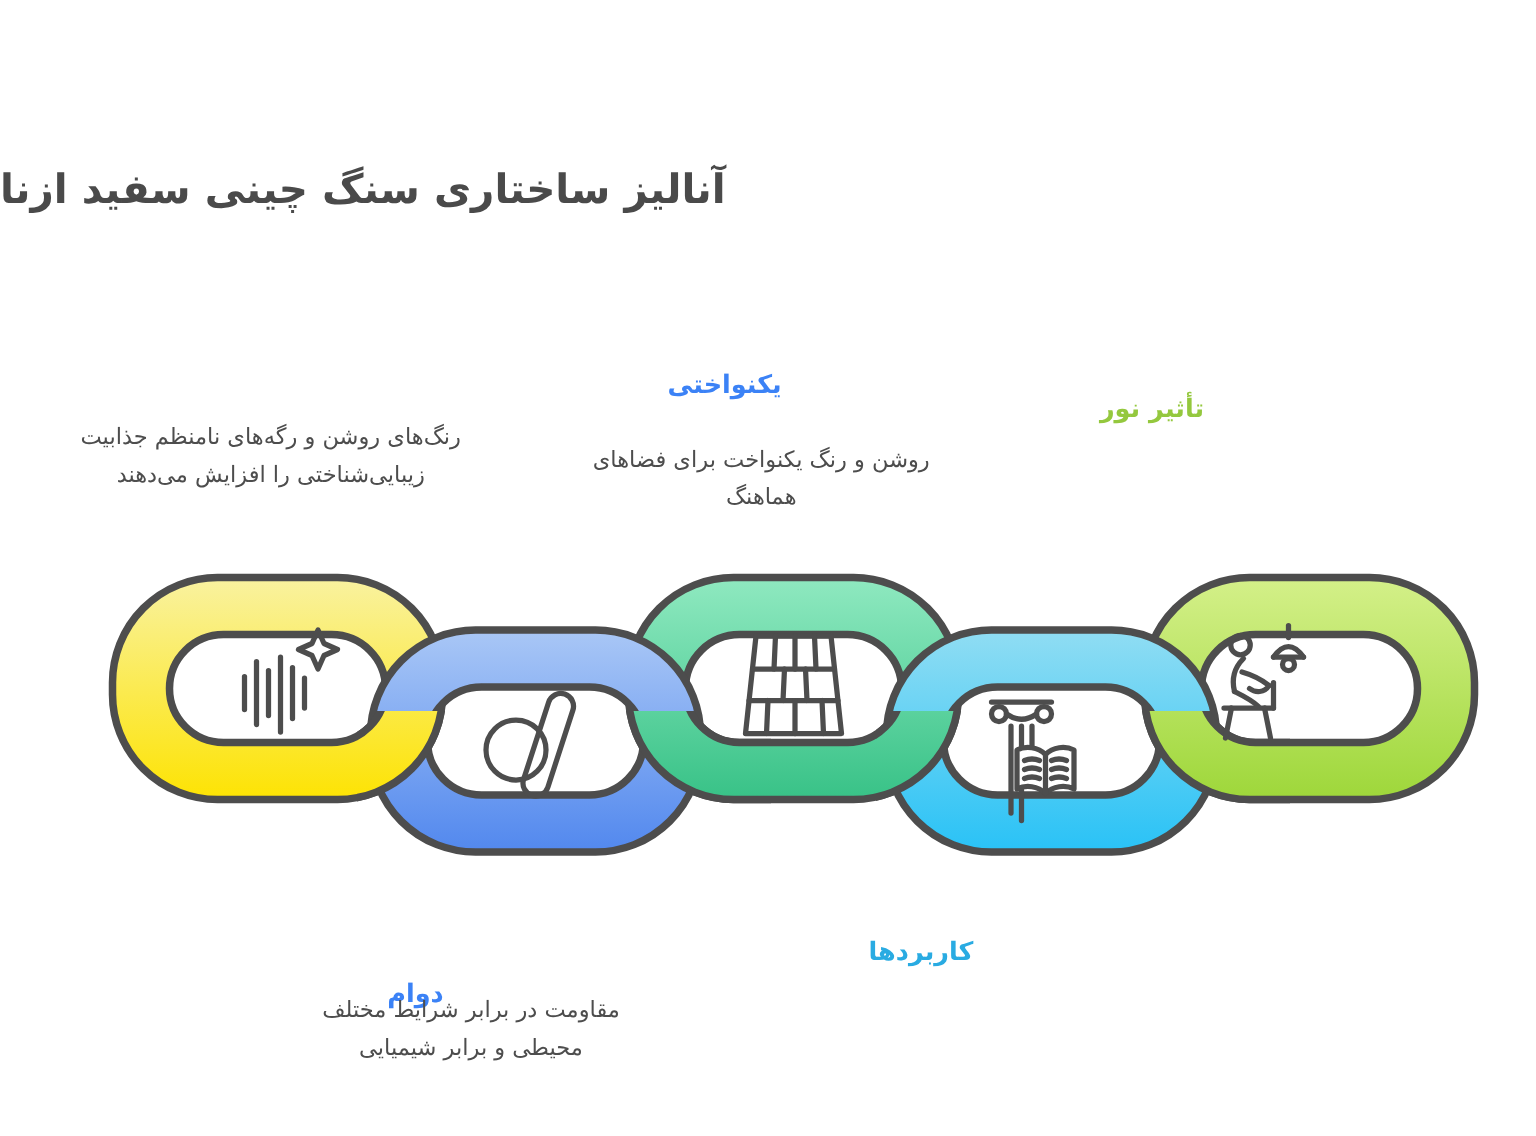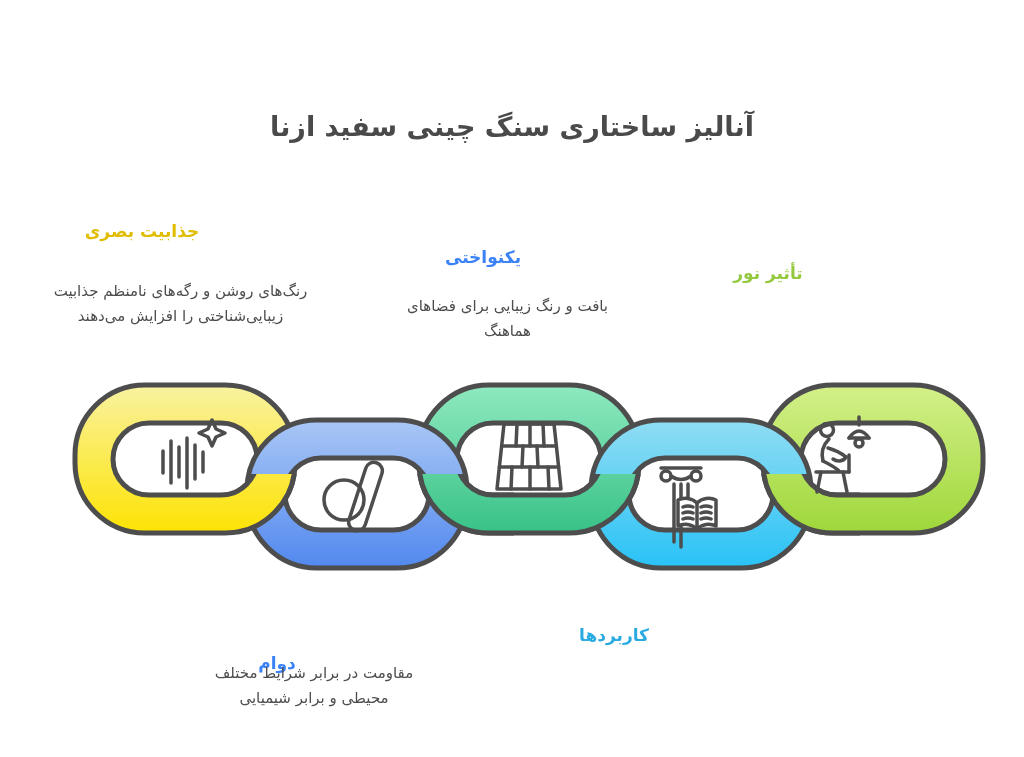--- a/index.html
+++ b/index.html
@@ -1,19 +1,19 @@
 <!DOCTYPE html>
 <html style="--bg: #ffffff; --outline: #4d4d4d; --icon: #4d4d4d; --text: #4d4d4d; --title: #4a4a4a;"><head>
 <meta charset="utf-8">
 <style>
   html,body{margin:0;padding:0;background:#fff;}
   body{font-family:"DejaVu Sans", sans-serif;}
   .canvas{position:relative;width:1024px;height:757px;background:var(--bg,#ffffff);overflow:hidden;}
   .chain-svg{position:absolute;left:0;top:0;}
-  .title{position:absolute;top:111px;left:0;right:0;text-align:center;
+  .title{position:absolute;top:111px;left:0;right:0;text-align:left;
          font-size:27px;font-weight:bold;color:var(--title,#4a4a4a);direction:rtl;letter-spacing:0;}
   .label{position:absolute;width:200px;text-align:center;font-size:17px;font-weight:bold;direction:rtl;}
   .desc{position:absolute;text-align:center;font-size:15px;line-height:25px;color:var(--text,#4d4d4d);direction:rtl;}
   #icons{stroke:var(--icon,#4d4d4d);fill:none;stroke-linecap:round;stroke-linejoin:round;}
   .ring{stroke:var(--outline,#4d4d4d);stroke-width:5;}
 </style>
 </head>
 <body>
 
 <div class="canvas">
@@ -129,25 +129,24 @@
         <path d="M859 417 V425"></path>
         <path d="M849 438 Q859 424 869 438"></path>
           <path d="M849 438 H869"></path>
         <circle cx="859" cy="443" r="4"></circle>
       </g>
     </g>
   </svg>
 
   <div class="title">آنالیز ساختاری سنگ چینی سفید ازنا</div>
 
-  <div class="label" style="left: 42px; top: 221px; color: rgb(224, 189, 0);">جذابیت بصری</div>
   <div class="desc" style="left:53px;top:279px;width:255px;">رنگ‌های روشن و رگه‌های نامنظم جذابیت زیبایی‌شناختی را افزایش می‌دهند</div>
 
   <div class="label" style="left: 383px; top: 247px; color: #3b82f6;">یکنواختی</div>
-  <div class="desc" style="left:390px;top:294px;width:235px;">بافت و رنگ زیبایی برای فضاهای هماهنگ</div>
+  <div class="desc" style="left:390px;top:294px;width:235px;">روشن و رنگ یکنواخت برای فضاهای هماهنگ</div>
 
   <div class="label" style="left: 668px; top: 249px; color: rgb(148, 200, 62); margin-top: 14px;">تأثیر نور</div>
 
   <div class="label" style="left: 177px; top: 653px; color: #3b82f6;">دوام</div>
   <div class="desc" style="left:190px;top:661px;width:248px;">مقاومت در برابر شرایط مختلف محیطی و برابر شیمیایی</div>
 
   <div class="label" style="left: 514px; top: 625px; color: rgb(41, 171, 226);">کاربردها</div>
 
 </div>
 

